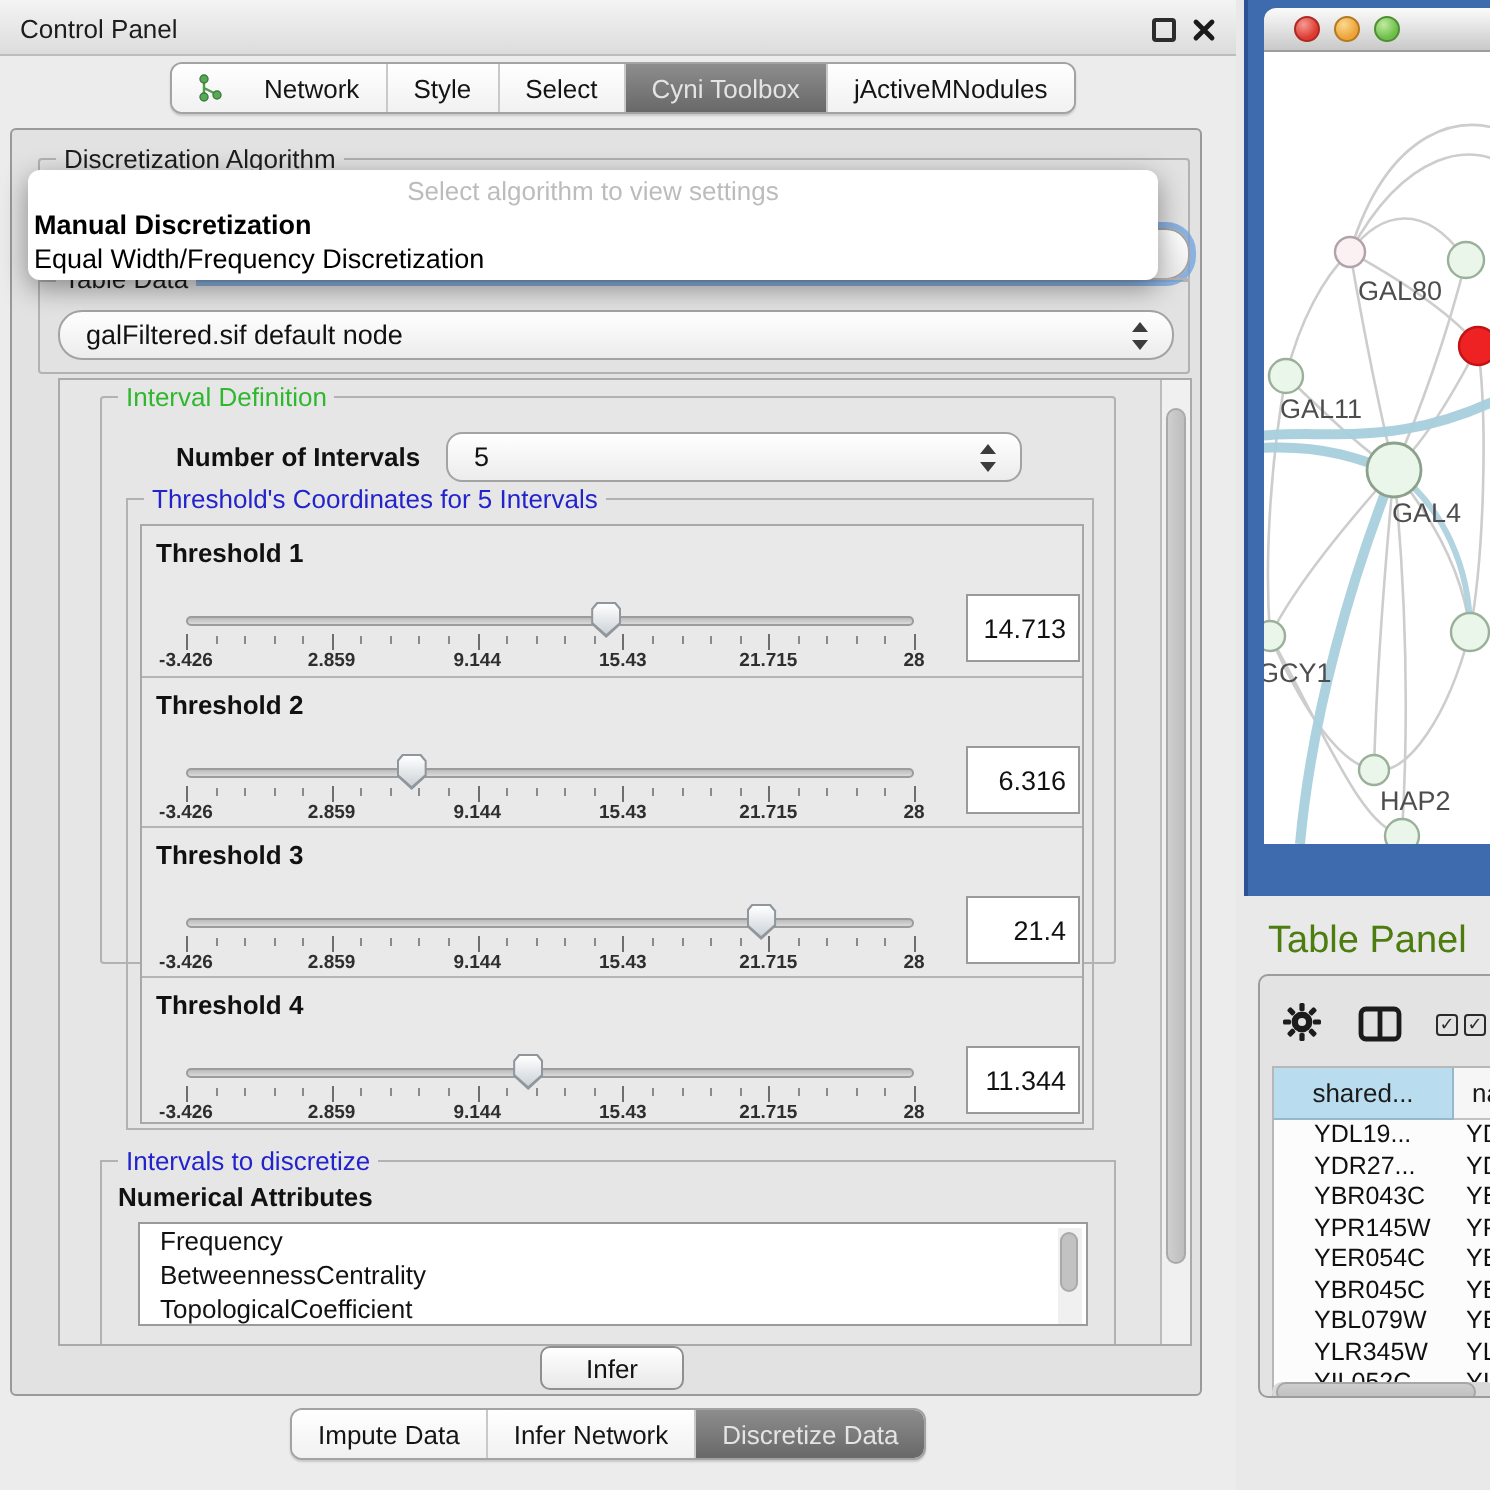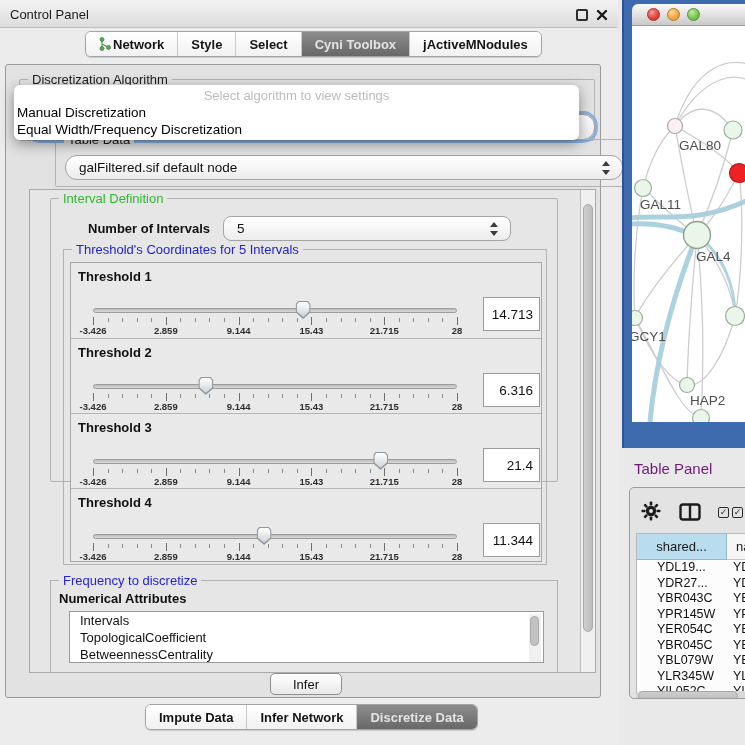--- a/index.html
+++ b/index.html
@@ -10,21 +10,21 @@
   .left-window { position:absolute; left:0; top:0; width:618px; height:745px; background:#ececec; }
   .titlebar { position:absolute; left:0; top:0; width:100%; height:28px; background:linear-gradient(#f4f4f4,#dcdcdc); border-bottom:1px solid #bdbdbd;text-align:right; }
   .titlebar .title { position:absolute; left:10px; top:7px; font-size:13px; color:#1c1c1c; }
   .winbtn { position:absolute; top:9px; width:12px; height:12px; cursor:default; }
   .float-btn { right:30px; border:2px solid #2c2c2c; border-radius:2px; }
   .close-btn { right:10px; }
   .close-btn svg { display:block; }
 
   
   .seg-bar { position:absolute; display:flex; background:#fdfdfd; border:1px solid #a3a3a3; border-radius:6px; overflow:hidden; height:26px; box-shadow:0 1px 1px rgba(0,0,0,.15); }
-  .seg { display:flex; align-items:center; gap:2px; padding:0 13px; font-size:13px; font-weight:bold; color:#141414; border-right:1px solid #c9c9c9; background:linear-gradient(#ffffff,#f1f1f1); white-space:nowrap; }
+  .seg { display:flex; align-items:center; gap:21px; padding:0 13px; font-size:13px; font-weight:normal; color:#141414; border-right:1px solid #c9c9c9; background:linear-gradient(#ffffff,#f1f1f1); white-space:nowrap; }
   .seg:last-child { border-right:none; }
   .seg.selected { background:linear-gradient(#8d8d8d,#686868); color:#e4e4e4; }
   .top-tabs { left:85px; top:31px; }
   .bottom-tabs { left:145px; top:704px; }
   .net-glyph { width:12px; height:14px; }
 
   
   .outer-panel { position:absolute; left:5px; top:64px; width:596px; height:634px; background:#e2e2e2; border:1px solid #9a9a9a; border-radius:3px; }
 
   .groupbox { position:absolute; border:1px solid #b2b2b2; border-radius:2px; }
@@ -37,24 +37,24 @@
   .combo .cval { padding-left:13px; overflow:hidden; white-space:nowrap; }
   .updown { position:absolute; right:11px; top:50%; transform:translateY(-50%); width:9px; height:14px; }
   .updown i { position:absolute; left:0; width:0; height:0; border-left:4.5px solid transparent; border-right:4.5px solid transparent; }
   .updown .up { top:0; border-bottom:5px solid #3c3c3c; }
   .updown .dn { bottom:0; border-top:5px solid #3c3c3c; }
   .algo-combo { left:8px; top:34px; width:567px; height:26px; box-shadow:0 0 0 3px rgba(110,160,220,.75); }
 
   .algo-popup { position:absolute; left:8px; top:20px; width:565px; height:55px; background:#ffffff; border-radius:6px; box-shadow:0 4px 14px rgba(0,0,0,.4); z-index:40; }
   .popup-placeholder { position:absolute; left:0; right:0; top:3px; text-align:center; font-size:13px; color:#bcbcbc; }
   .popup-opt { position:absolute; left:3px; font-size:13.5px; color:#000; white-space:nowrap; }
-  .popup-opt.first { top:20px; font-weight:normal; }
+  .popup-opt.first { top:20px; font-weight:bold; }
   .popup-opt.second { top:37px; }
 
-  .tabledata-group { left:13px; top:74px; width:576px; height:48px;margin-left:36px; }
+  .tabledata-group { left:13px; top:74px; width:576px; height:48px; }
   .tabledata-combo { left:9px; top:15px; width:558px; height:25px; }
 
   
   .scroll-area { position:absolute; left:23px; top:124px; width:567px; height:484px; border:1px solid #aaaaaa; background:#e6e6e6; overflow:hidden; }
   .vscroll { position:absolute; right:0; top:0; width:15px; height:100%; background:#f0f0f0; border-left:1px solid #bcbcbc; }
   .vscroll .thumb-v { position:absolute; left:2px; top:14px; width:10px; height:428px; background:linear-gradient(to right,#cfcfcf,#bdbdbd); border:1px solid #a9a9a9; border-radius:6px; }
 
   .interval-group { left:20px; top:8px; width:508px; height:284px; border:1px solid #b2b2b2; border-radius:2px; position:absolute; }
   .interval-group .group-title, .attr-group .group-title, .scroll-area .group-title { background:#e6e6e6; }
   .num-label { position:absolute; left:37px; top:22px; font-size:13px; font-weight:bold; color:#111; }
@@ -90,21 +90,21 @@
   .net-window { position:absolute; left:0; top:0; width:130px; height:448px; background:#3e6bae; border-left:2px solid #2c5293; }
   .net-titlebar { position:absolute; left:8px; top:4px; width:130px; height:22px; background:linear-gradient(#fbfbfb,#c9c9c9); border-radius:6px 6px 0 0; border-bottom:1px solid #9d9d9d; }
   .light { position:absolute; top:4px; width:13px; height:13px; border-radius:50%; }
   .light.red { left:15px; background:radial-gradient(circle at 35% 30%, #f59a93, #dd3b32 65%); border:1px solid #ad2a24; }
   .light.yellow { left:35px; background:radial-gradient(circle at 35% 30%, #fbd88e, #eda33a 65%); border:1px solid #b5791f; }
   .light.green { left:55px; background:radial-gradient(circle at 35% 30%, #c0eba0, #6dbf4a 65%); border:1px solid #4e8f33; }
   .net-canvas { position:absolute; left:8px; top:26px; width:130px; height:396px; background:#ffffff; overflow:hidden; }
   .net-canvas svg { display:block; }
   .net-label { font-size:13.5px; fill:#4d4d4d; }
 
-  .table-panel-title { position:absolute; left:12px; top:460px; font-size:15px; color:#701a75; }
+  .table-panel-title { position:absolute; left:12px; top:460px; font-size:19px; color:#4d7c0f; }
   .table-panel { position:absolute; left:7px; top:487px; width:125px; height:212px; background:#e3e3e3; border:1px solid #9c9c9c; border-radius:5px; overflow:hidden; }
   .tp-toolbar { position:absolute; left:0; top:0; width:100%; height:44px; }
   .gear-ic { position:absolute; left:11px; top:13px; }
   .cols-ic { position:absolute; left:49px; top:15px; }
   .cb-ic { position:absolute; top:19px; width:11px; height:11px; border:1.5px solid #2a2a2a; border-radius:2px; font-size:9px; line-height:8px; text-align:center; color:#2a2a2a; font-weight:bold; }
   .cb-1 { left:88px; } .cb-2 { left:102px; }
   .tp-table { position:absolute; left:6px; top:45px; width:120px; background:#fcfcfc; border:1px solid #b7b7b7; border-bottom:none; }
   .tp-head { display:flex; height:26px; }
   .th1 { width:90px; background:#b9dcef; border-right:1px solid #94b9cd; border-bottom:1px solid #94b9cd; font-size:13px; color:#1b1b1b; display:flex; align-items:center; justify-content:center; }
   .th2 { flex:1; background:#f6f6f6; border-bottom:1px solid #c2c2c2; font-size:13px; color:#1b1b1b; display:flex; align-items:center; padding-left:9px; }
@@ -372,27 +372,27 @@
                   </div>
               </div>
               <input class="valfield" value="11.344" style="">
             </div>
 
           </div>
         </div>
       </div>
 
       <div class="attr-group">
-        <span class="group-title blue">Frequency to discretize</span>
+        <span class="group-title blue">Intervals to discretize</span>
         <span class="attr-sub">Numerical Attributes</span>
         <div class="attr-list">
           <div>
-              <div class="attr-item">Intervals</div>
+              <div class="attr-item">Frequency</div>
+              <div class="attr-item">BetweennessCentrality</div>
               <div class="attr-item">TopologicalCoefficient</div>
-              <div class="attr-item">BetweennessCentrality</div>
             </div>
           <div class="list-scroll">
               <div class="thumb-v2"></div>
             </div>
         </div>
       </div>
 
       <div class="vscroll">
           <div class="thumb-v"></div>
         </div>

